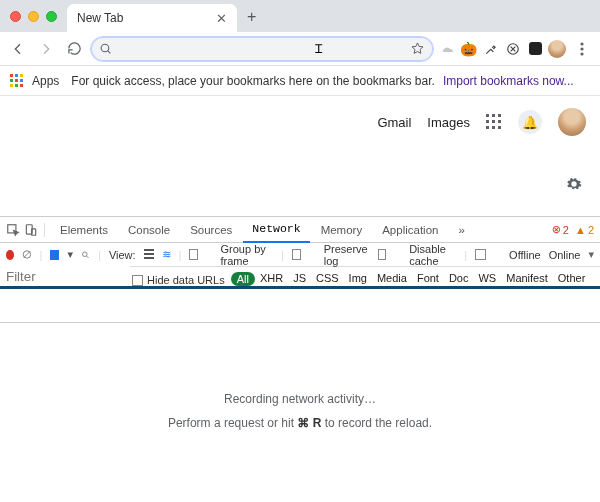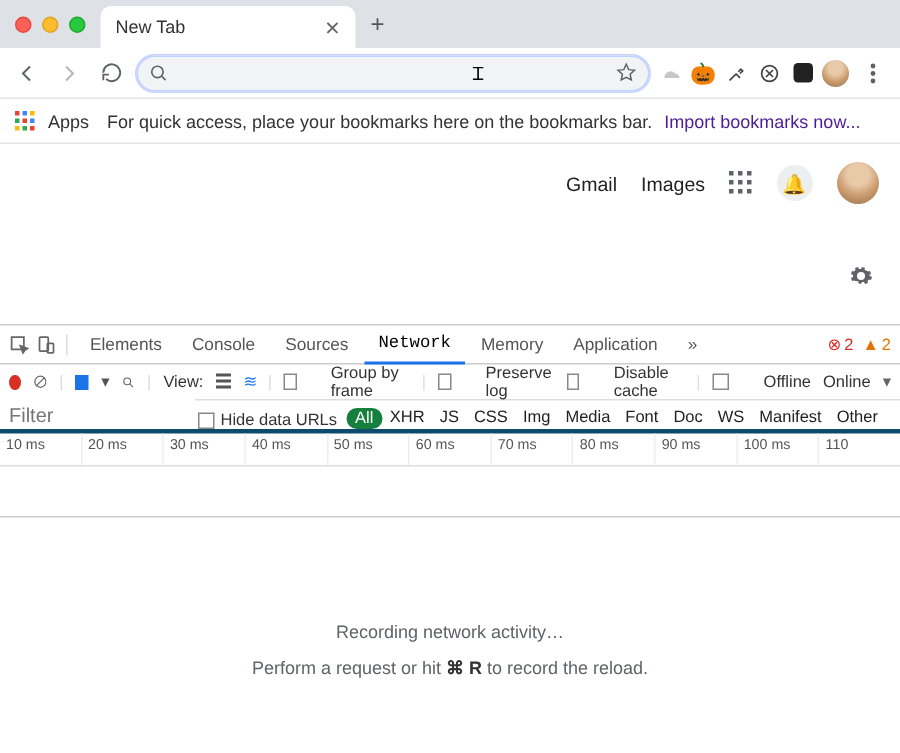--- a/index.html
+++ b/index.html
@@ -279,33 +279,20 @@
     <span class="pill">CSS</span>
     <span class="pill">Img</span>
     <span class="pill">Media</span>
     <span class="pill">Font</span>
     <span class="pill">Doc</span>
     <span class="pill">WS</span>
     <span class="pill">Manifest</span>
     <span class="pill">Other</span>
   </div>
 
-  <div class="timeline">
-    <div class="tick">10 ms</div>
-    <div class="tick">20 ms</div>
-    <div class="tick">30 ms</div>
-    <div class="tick">40 ms</div>
-    <div class="tick">50 ms</div>
-    <div class="tick">60 ms</div>
-    <div class="tick">70 ms</div>
-    <div class="tick">80 ms</div>
-    <div class="tick">90 ms</div>
-    <div class="tick">100 ms</div>
-    <div class="tick" style="border:none">110</div>
-  </div>
 
   <div class="tracks"></div>
 
   <div class="stage">
     <div>Recording network activity…</div>
     <div>
       <span>Perform a request or hit </span><span class="kbd">⌘ R</span><span> to record the reload.</span>
     </div>
   </div>
 </div>

